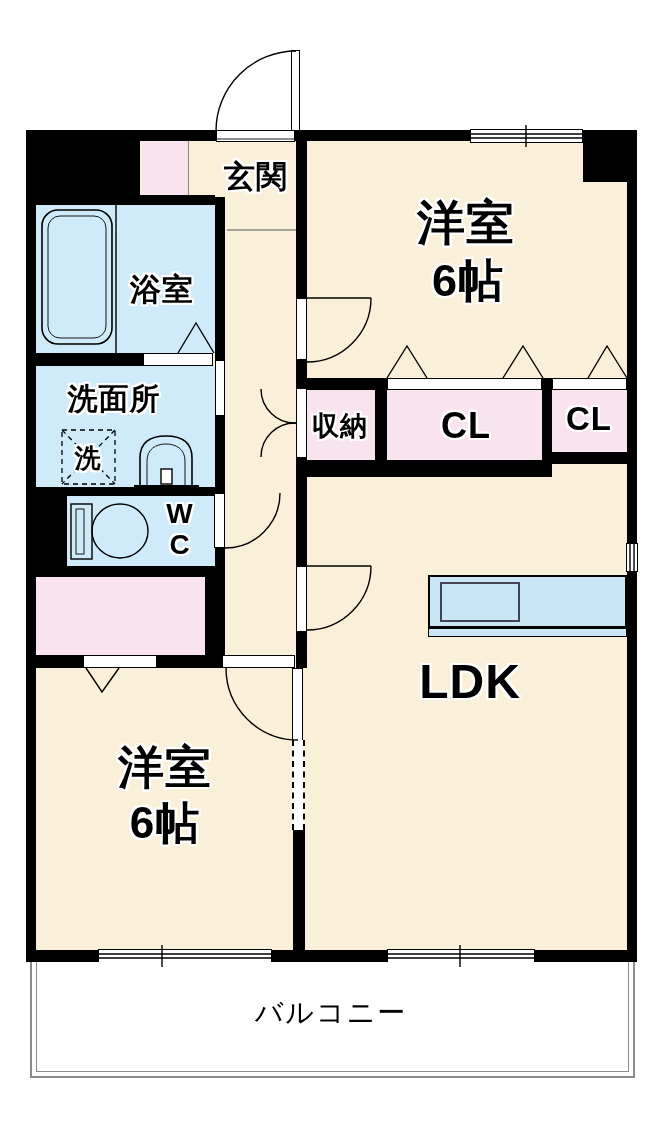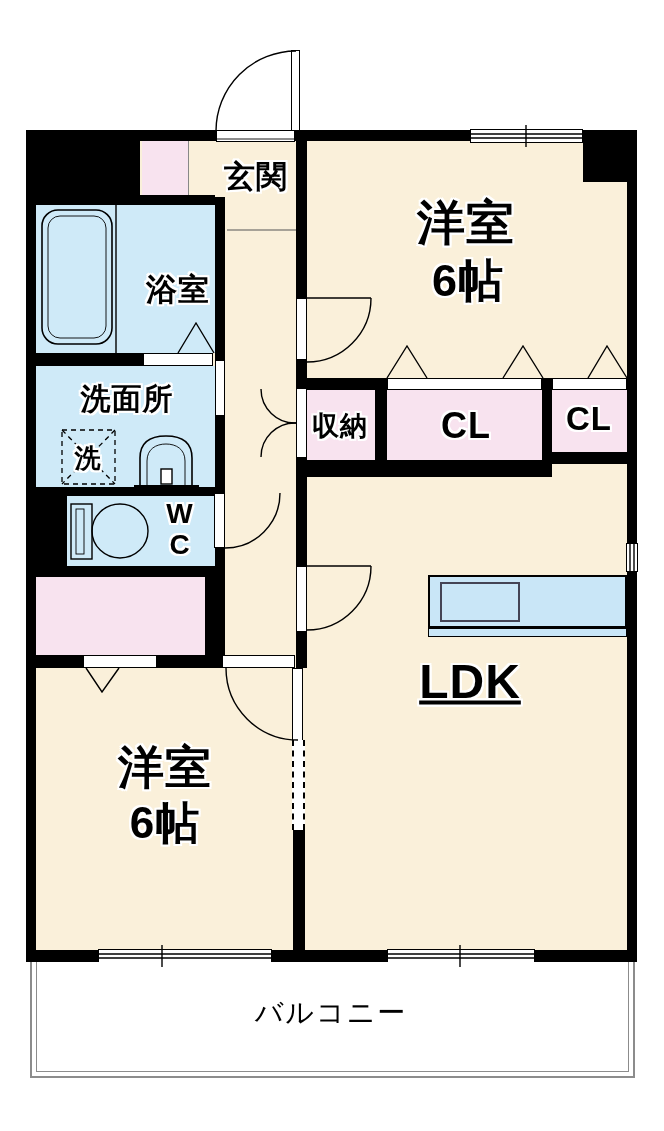--- a/index.html
+++ b/index.html
@@ -147,30 +147,30 @@
     <ellipse cx="120" cy="531" rx="28" ry="27"></ellipse>
 
     <path d="M470,134 H583 M470,138 H583 M526,125 V147"></path>
     <path d="M98,954 H272 M98,958 H272 M162,945 V967"></path>
     <path d="M387,954 H535 M387,958 H535 M460,945 V967"></path>
     <path d="M630,543 V572 M634,543 V572"></path>
     <path d="M216,139 H295" stroke-width="0.9"></path>
   </svg>
 
   <div class="lbl" style="left:256px;top:177px;font-size:31px;">玄関</div>
-  <div class="lbl" style="left:162px;top:290px;font-size:31px;margin-left:16px;">浴室</div>
-  <div class="lbl" style="left:114px;top:399px;font-size:30px;margin-left:13px;">洗面所</div>
+  <div class="lbl" style="left:162px;top:290px;font-size:31px;">浴室</div>
+  <div class="lbl" style="left:114px;top:399px;font-size:30px;">洗面所</div>
   <div class="lbl" style="left:88px;top:458px;font-size:26px;">洗</div>
   <div class="lbl" style="left:180px;top:530px;font-size:28px;line-height:1.1;">
     <span>W</span><br>
     <span>C</span>
   </div>
   <div class="lbl" style="left:466px;top:223px;font-size:48px;">洋室</div>
   <div class="lbl" style="left:468px;top:281px;font-size:45px;">6帖</div>
   <div class="lbl" style="left:340px;top:426px;font-size:27px;">収納</div>
   <div class="lbl" style="left:466px;top:426px;font-size:36px;">CL</div>
   <div class="lbl" style="left:589px;top:419px;font-size:33px;">CL</div>
-  <div class="lbl" style="left:470px;top:681px;font-size:48px;text-decoration:underline;">LDK</div>
+  <div class="lbl" style="left:470px;top:681px;font-size:48px;">LDK</div>
   <div class="lbl" style="left:165px;top:768px;font-size:46px;">洋室</div>
   <div class="lbl" style="left:165px;top:823px;font-size:44px;">6帖</div>
   <div class="lbl" style="left:331px;top:1013px;font-size:28px;font-weight:normal;text-shadow:none;letter-spacing:2px;">バルコニー</div>
 
 </div>
 
 </body></html>

